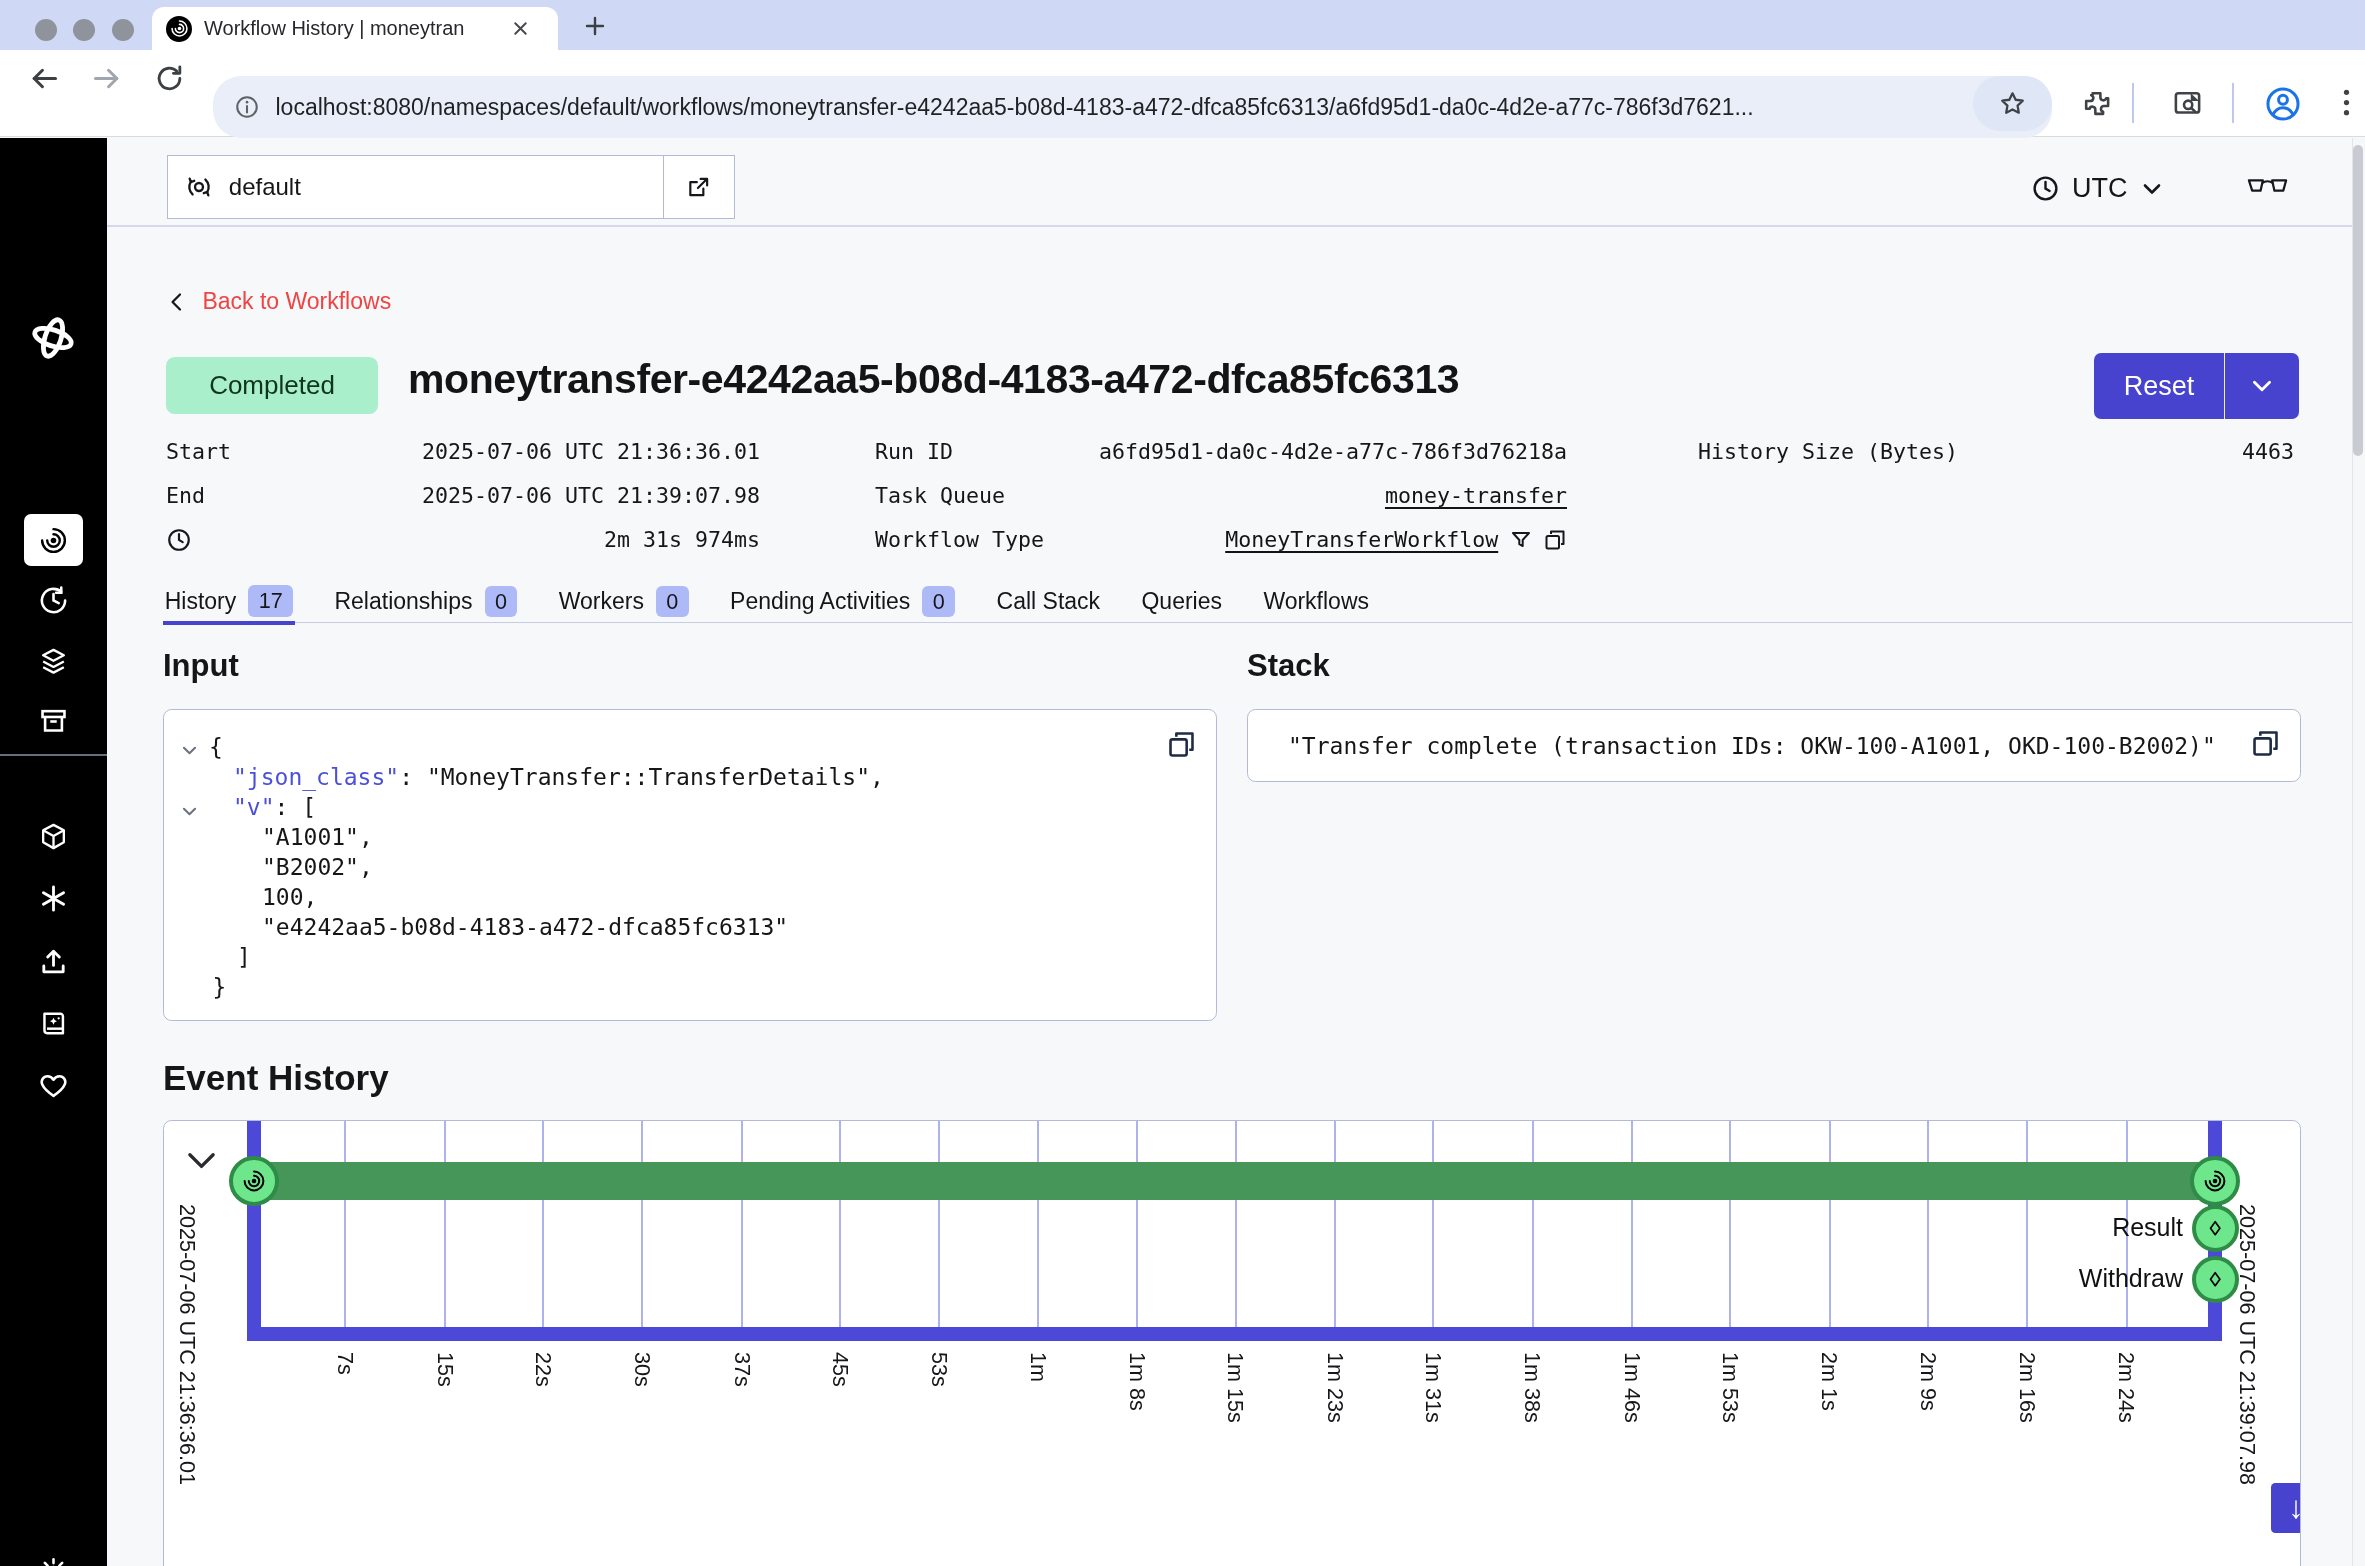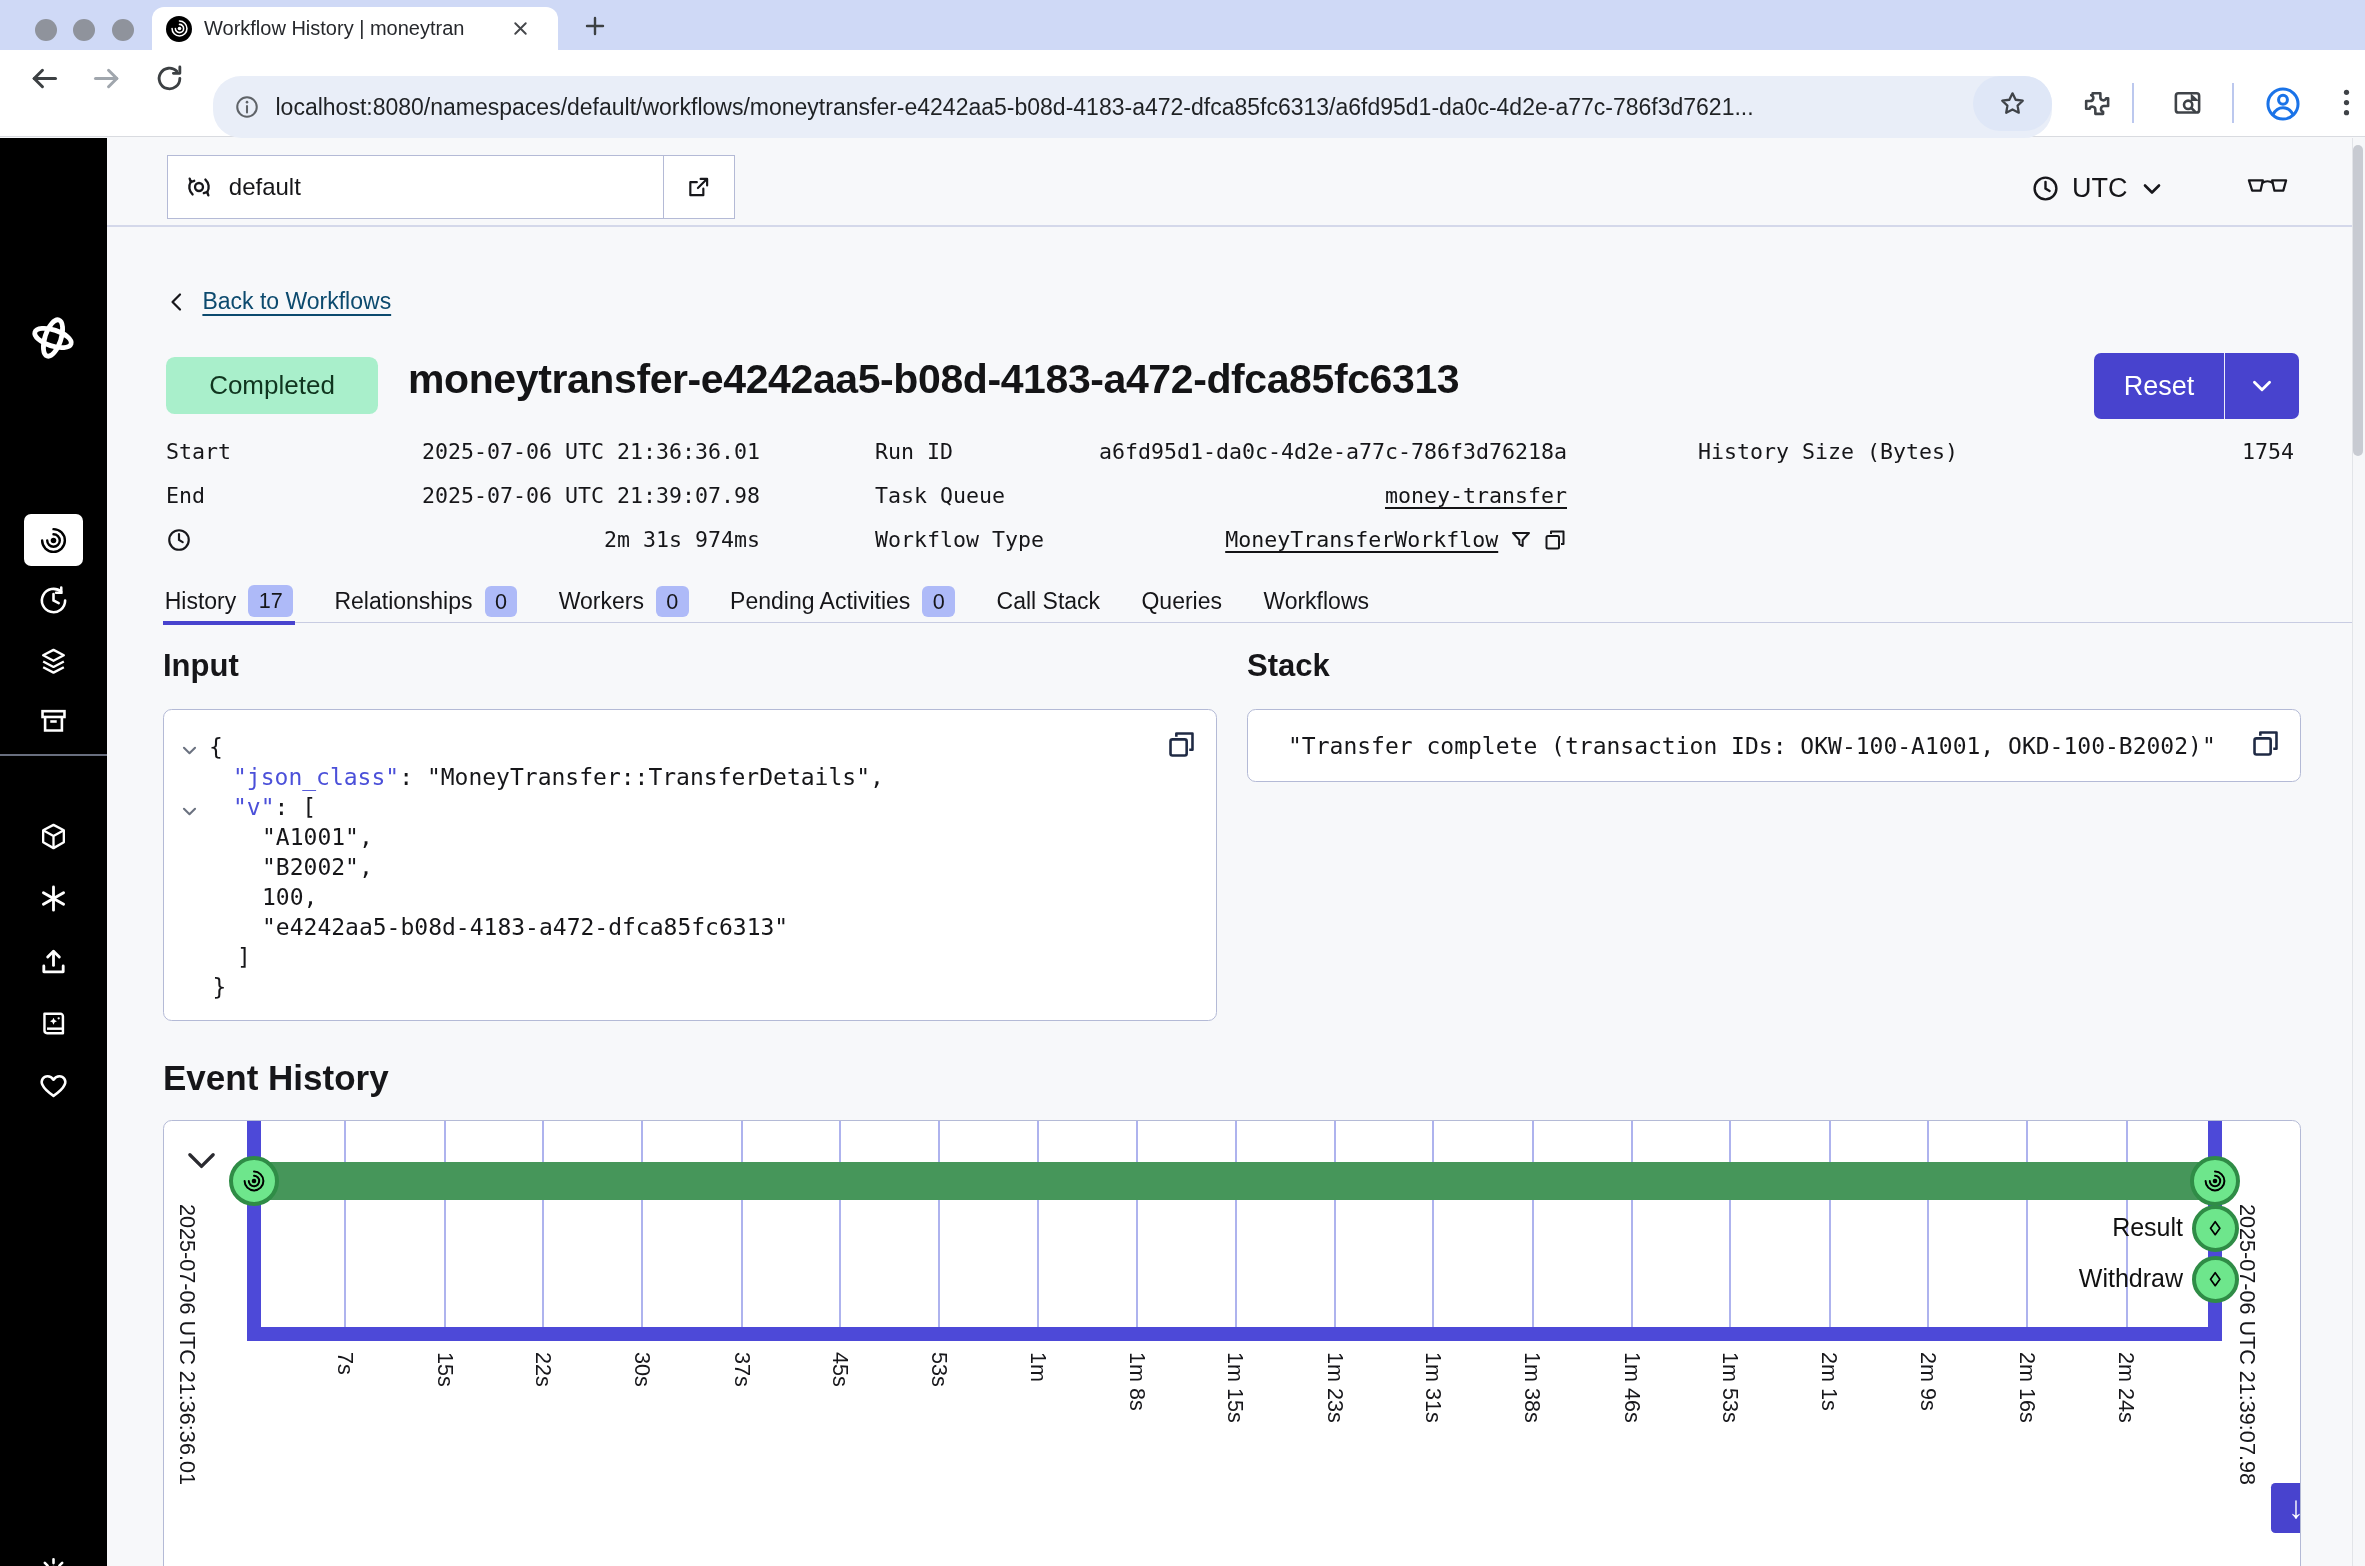--- a/index.html
+++ b/index.html
@@ -37,21 +37,21 @@
   .side-div{left:0;top:616px;width:107px;height:1.7px;background:rgba(190,200,230,.55)}
   
   .topbar-line{left:107px;top:225px;width:2259px;height:1.7px;background:#D4D8EA}
   .nsbox{left:167px;top:155px;width:568px;height:64px;background:#fff;border:1.7px solid var(--border-soft);
     display:flex;align-items:stretch}
   .nsbox .main{flex:1;display:flex;align-items:center;gap:15.5px;padding-left:17.3px;font-size:24px}
   .nsbox .ext{width:71px;border-left:1.7px solid var(--border-soft);display:flex;align-items:center;justify-content:center}
   .tzgroup{left:2031px;top:171px;height:35px;display:flex;align-items:center;gap:12px;font-size:27px}
   
   .backrow{left:166px;top:288px;display:flex;align-items:center;gap:14px}
-  .backlink{font-size:23px;font-weight:500;text-decoration:underline;text-underline-offset:5.2px;color:#0c4a6e}
+  .backlink{font-size:23px;font-weight:500;text-underline-offset:5.2px;color:#ef4444}
   .badge-completed{left:166px;top:357px;width:212px;height:57px;background:var(--mint);border-radius:8.6px;
     display:flex;align-items:center;justify-content:center;font-size:26px;color:#10351F}
   .wf-title{left:408px;top:356px;font-size:41px;font-weight:600;letter-spacing:-0.4px;color:#141416}
   .reset{left:2094px;top:353px;width:205px;height:66px;border-radius:7px;overflow:hidden;display:flex;background:var(--accent)}
   .reset .lab{flex:1;display:flex;align-items:center;justify-content:center;color:#fff;font-size:27px;font-weight:500;
     border-right:1.7px solid rgba(255,255,255,.9)}
   .reset .caret{width:74px;display:flex;align-items:center;justify-content:center;color:#fff}
   
   .dcol{display:flex;flex-direction:column;justify-content:space-between;font-size:21.6px}
   .drow{display:flex;justify-content:space-between;align-items:center;height:35px}
@@ -463,21 +463,21 @@
             <svg width="24" height="24" viewBox="0 0 28 28">
               <use href="#i-copy"></use>
             </svg>
           </span>
       </span>
     </div>
   </div>
   <div class="abs dcol mono" style="left:1698px;top:434px;width:596px;height:35px">
     <div class="drow">
       <span>History Size (Bytes)</span>
-      <span>1754</span>
+      <span>4463</span>
     </div>
   </div>
 
   <div class="abs tabsrow">
     <div class="wtab active">
       <span>History</span>
       <span class="tbadge">17</span>
     </div>
     <div class="wtab">
       <span>Relationships</span>

